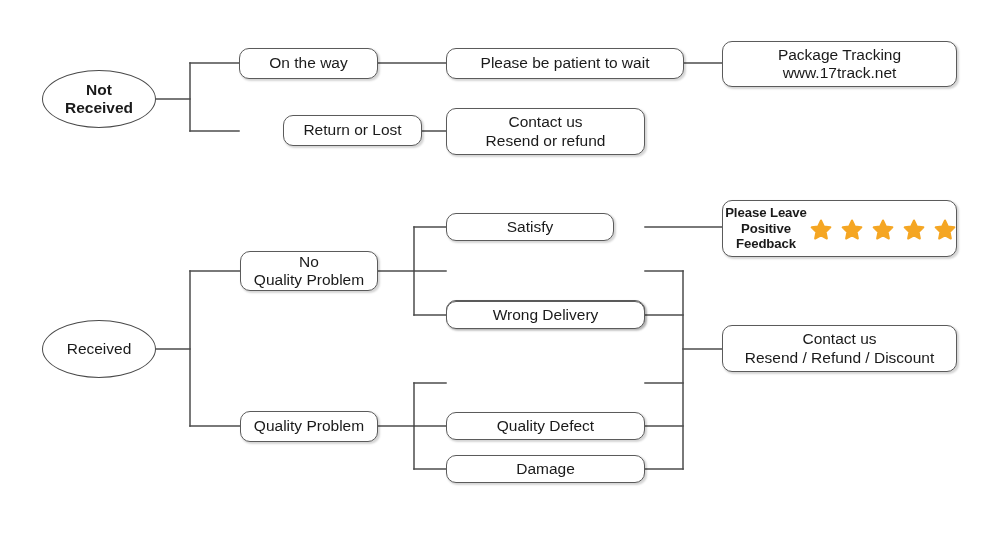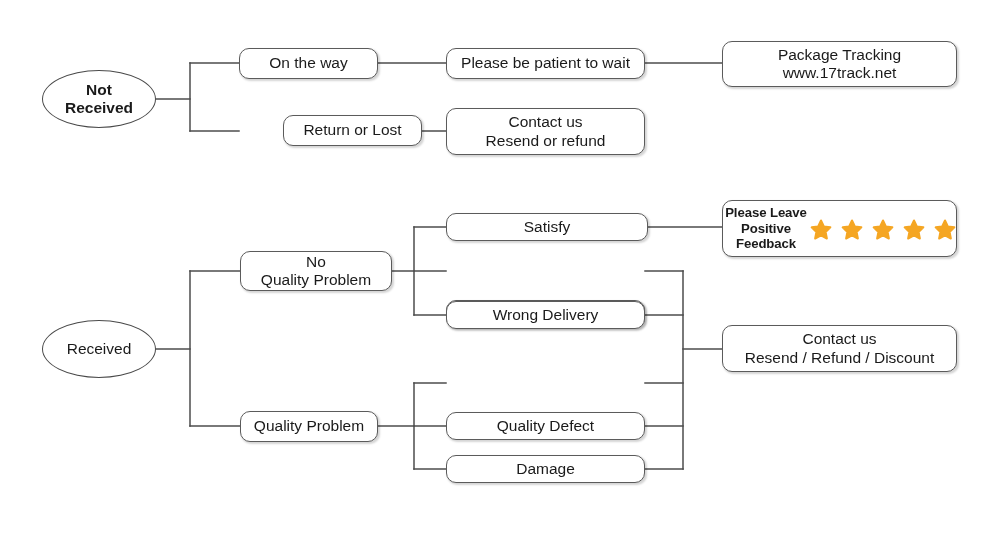--- a/index.html
+++ b/index.html
@@ -133,48 +133,48 @@
   </div>
 
   <div class="node rbox" style="left:239px; top:48px; width:139px; height:31px;">
     <span class="txt">On the way</span>
   </div>
 
   <div class="node rbox" style="left:239px; top:115px; width:139px; height:31px;margin-left:44px;">
     <span class="txt">Return or Lost</span>
   </div>
 
-  <div class="node rbox" style="left:446px; top:48px; width:199px; height:31px;">
+  <div class="node rbox" style="left:446px; top:48px; width:238px; height:31px;">
     <span class="txt">Please be patient to wait</span>
   </div>
 
   <div class="node rbox" style="left:722px; top:41px; width:235px; height:46px;">
     <span class="txt">Package Tracking
 www.17track.net</span>
   </div>
 
   <div class="node rbox" style="left:446px; top:108px; width:199px; height:47px;">
     <span class="txt">Contact us
 Resend or refund</span>
   </div>
 
   <div class="node ellipse" style="left:42px; top:320px; width:114px; height:58px;">
     <span class="txt">Received</span>
   </div>
 
-  <div class="node rbox" style="left:240px; top:251px; width:152px; height:40px;">
+  <div class="node rbox" style="left:240px; top:251px; width:138px; height:40px;">
     <span class="txt">No
 Quality Problem</span>
   </div>
 
   <div class="node rbox" style="left:240px; top:411px; width:138px; height:31px;">
     <span class="txt">Quality Problem</span>
   </div>
 
-  <div class="node rbox" style="left:446px; top:213px; width:202px; height:28px;">
+  <div class="node rbox" style="left:446px; top:213px; width:168px; height:28px;">
     <span class="txt">Satisfy</span>
   </div>
 
   <div class="node rbox" style="left:446px; top:257px; width:199px; height:28px;margin-top:43px;">
     <span class="txt">Not Fit</span>
   </div>
 
   <div class="node rbox" style="left:446px; top:301px; width:199px; height:28px;">
     <span class="txt">Wrong Delivery</span>
   </div>

